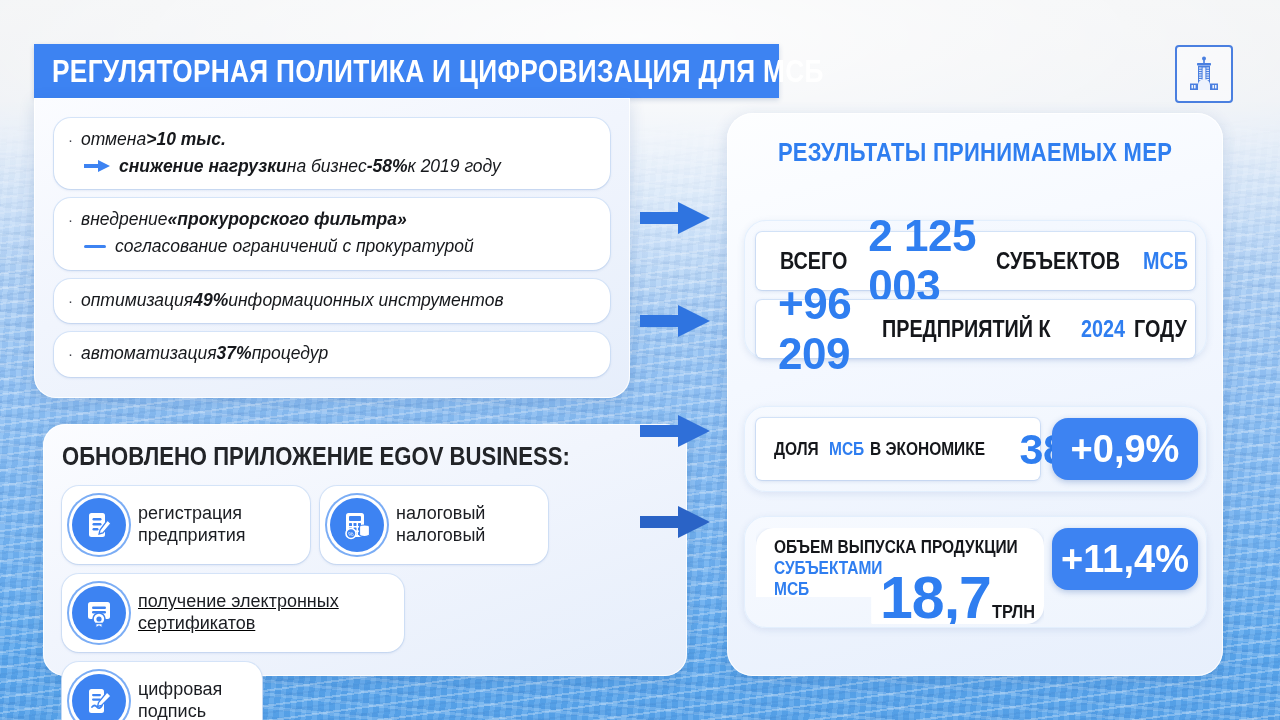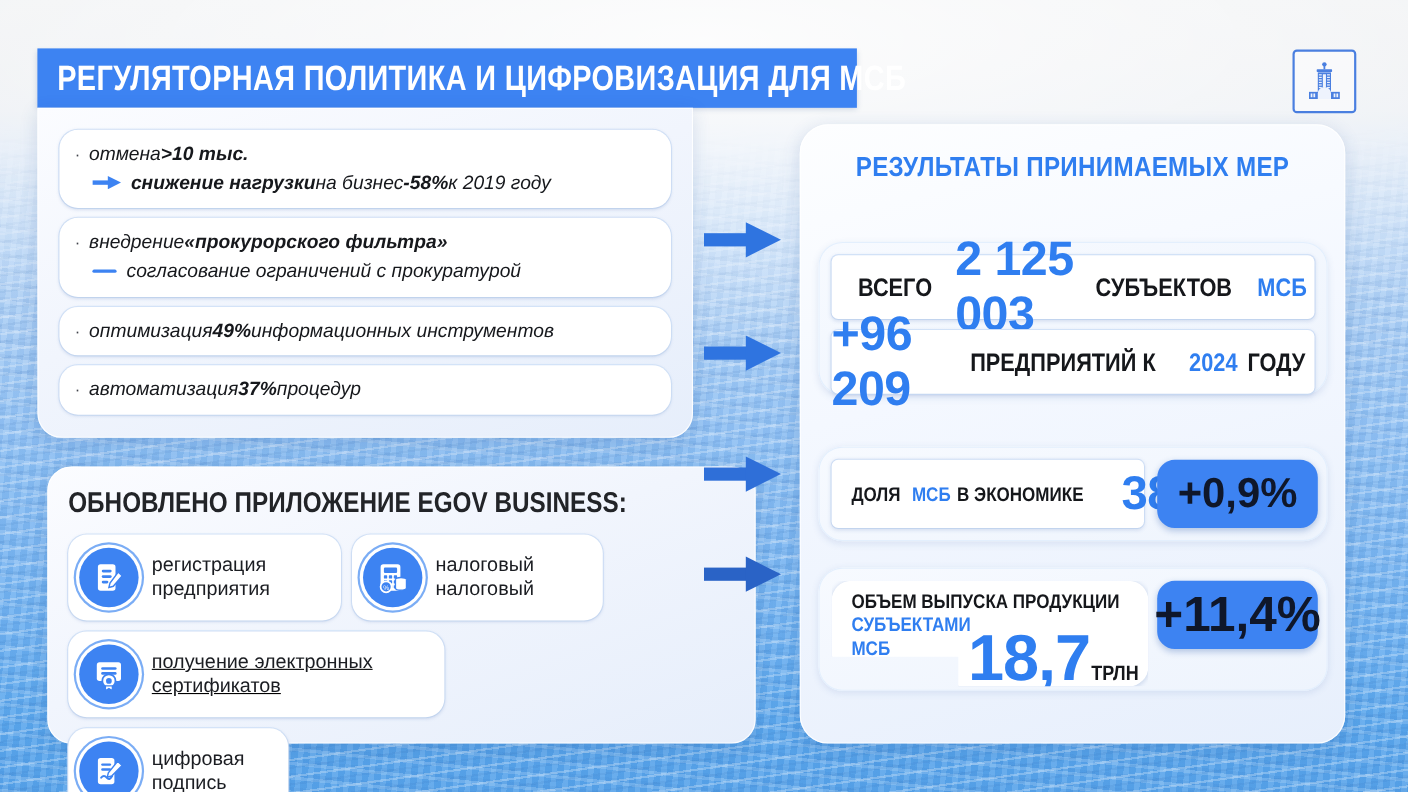--- a/index.html
+++ b/index.html
@@ -129,35 +129,35 @@
   #group-a{ left:744px; top:220px; width:463px; height:139px; }
   #group-b{ left:744px; top:406px; width:463px; height:86px; }
   #group-c{ left:744px; top:516px; width:463px; height:112px; }
 
   .rcard{
     position:absolute; background:#fff; border-radius:6px;
     box-shadow:0 1px 4px rgba(60,100,170,.2), 0 0 0 1px rgba(216,231,251,.95);
     display:flex; align-items:center;
   }
   #card-total{ left:756px; top:232px; width:439px; height:58px; padding-left:24px; }
-  #card-new{  left:756px; top:300px; width:439px; height:58px; }
+  #card-new{  left:756px; top:300px; width:439px; height:58px; padding-left:22px; }
   #card-share{ left:756px; top:418px; width:284px; height:62px; padding-left:18px; }
 
   .num-big{ color:#2f7ef0; font-weight:bold; }
   .lbl-dark{ color:#15171b; font-weight:bold; transform:scaleX(.86); transform-origin:left center; white-space:nowrap;}
   .lbl-blue{ color:#2f7ef0; font-weight:bold; transform:scaleX(.86); transform-origin:left center; white-space:nowrap;}
 
   .badge{
     position:absolute; background:#3d83f2; border-radius:16px;
     display:flex; align-items:center; justify-content:center;
-    color:#0f172a; font-weight:bold;
+    color:#ffffff; font-weight:bold;
     box-shadow:0 2px 6px rgba(35,85,170,.3);
   }
   #badge-share{ left:1052px; top:418px; width:146px; height:62px; font-size:38px; }
-  #badge-volume{ left:1052px; top:528px; width:146px; height:62px; font-size:45px; }
+  #badge-volume{ left:1052px; top:528px; width:146px; height:62px; font-size:38px; }
 
   
   #card-volume{
     position:absolute; left:756px; top:528px; width:288px; height:96px;
     background:#fff;
     box-shadow:0 1px 4px rgba(60,100,170,.2);
     border-radius:18px 18px 18px 0;
     clip-path: polygon(0 0, 100% 0, 100% 100%, 40% 100%, 40% 72%, 0 72%);
     display:block;
   }

